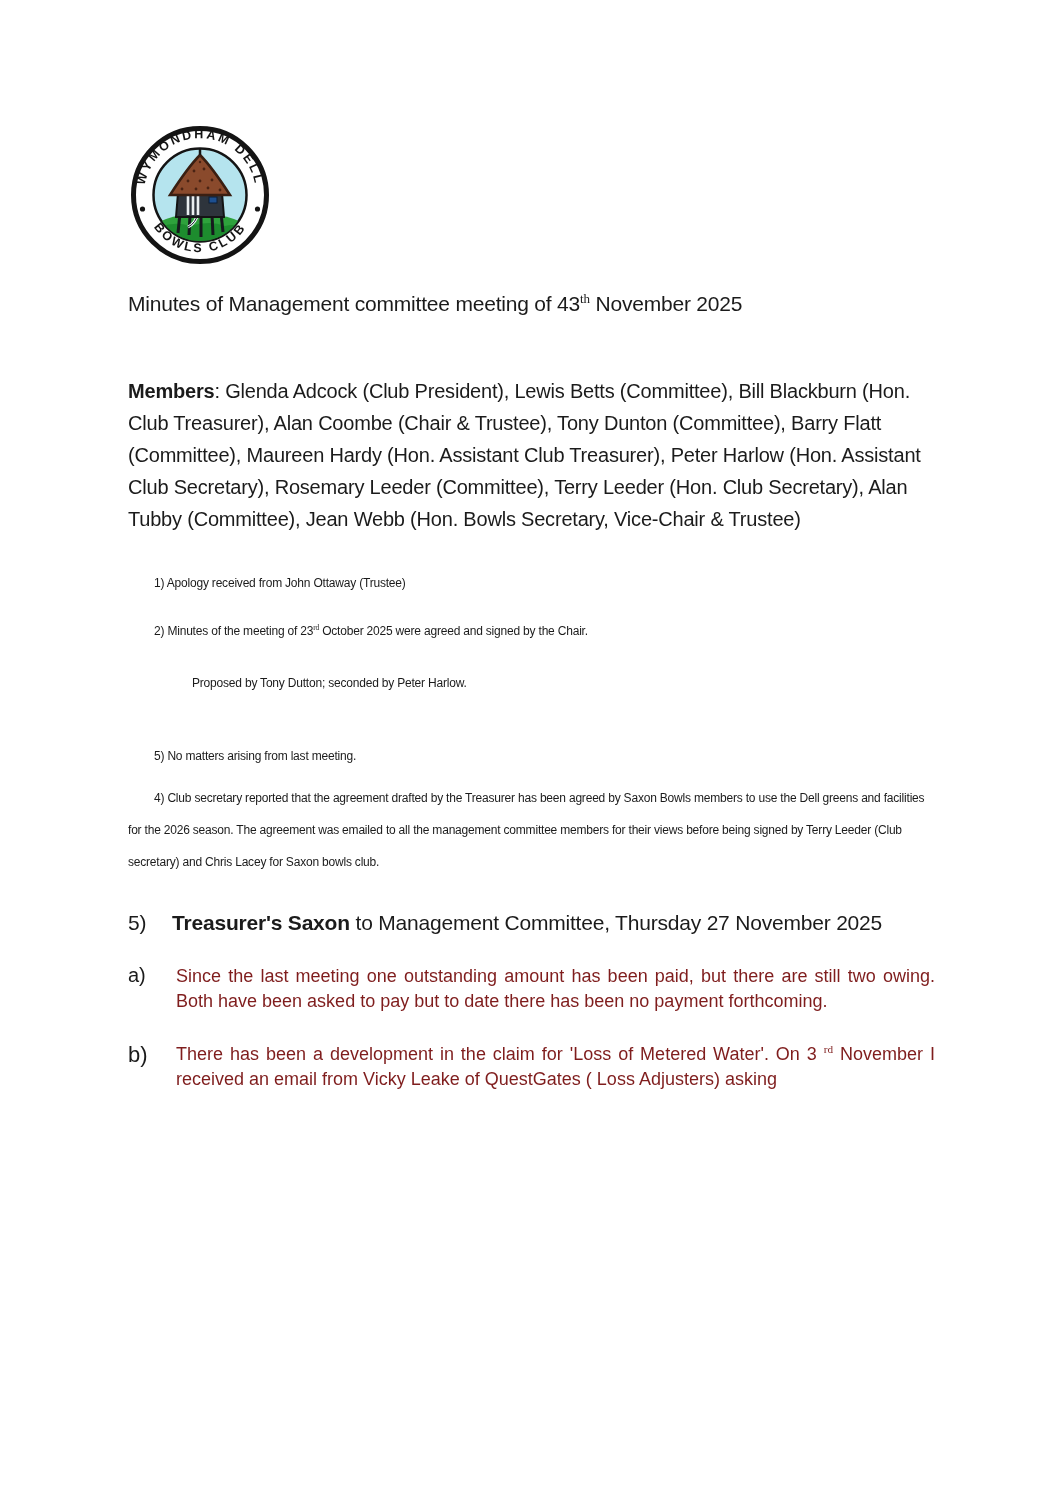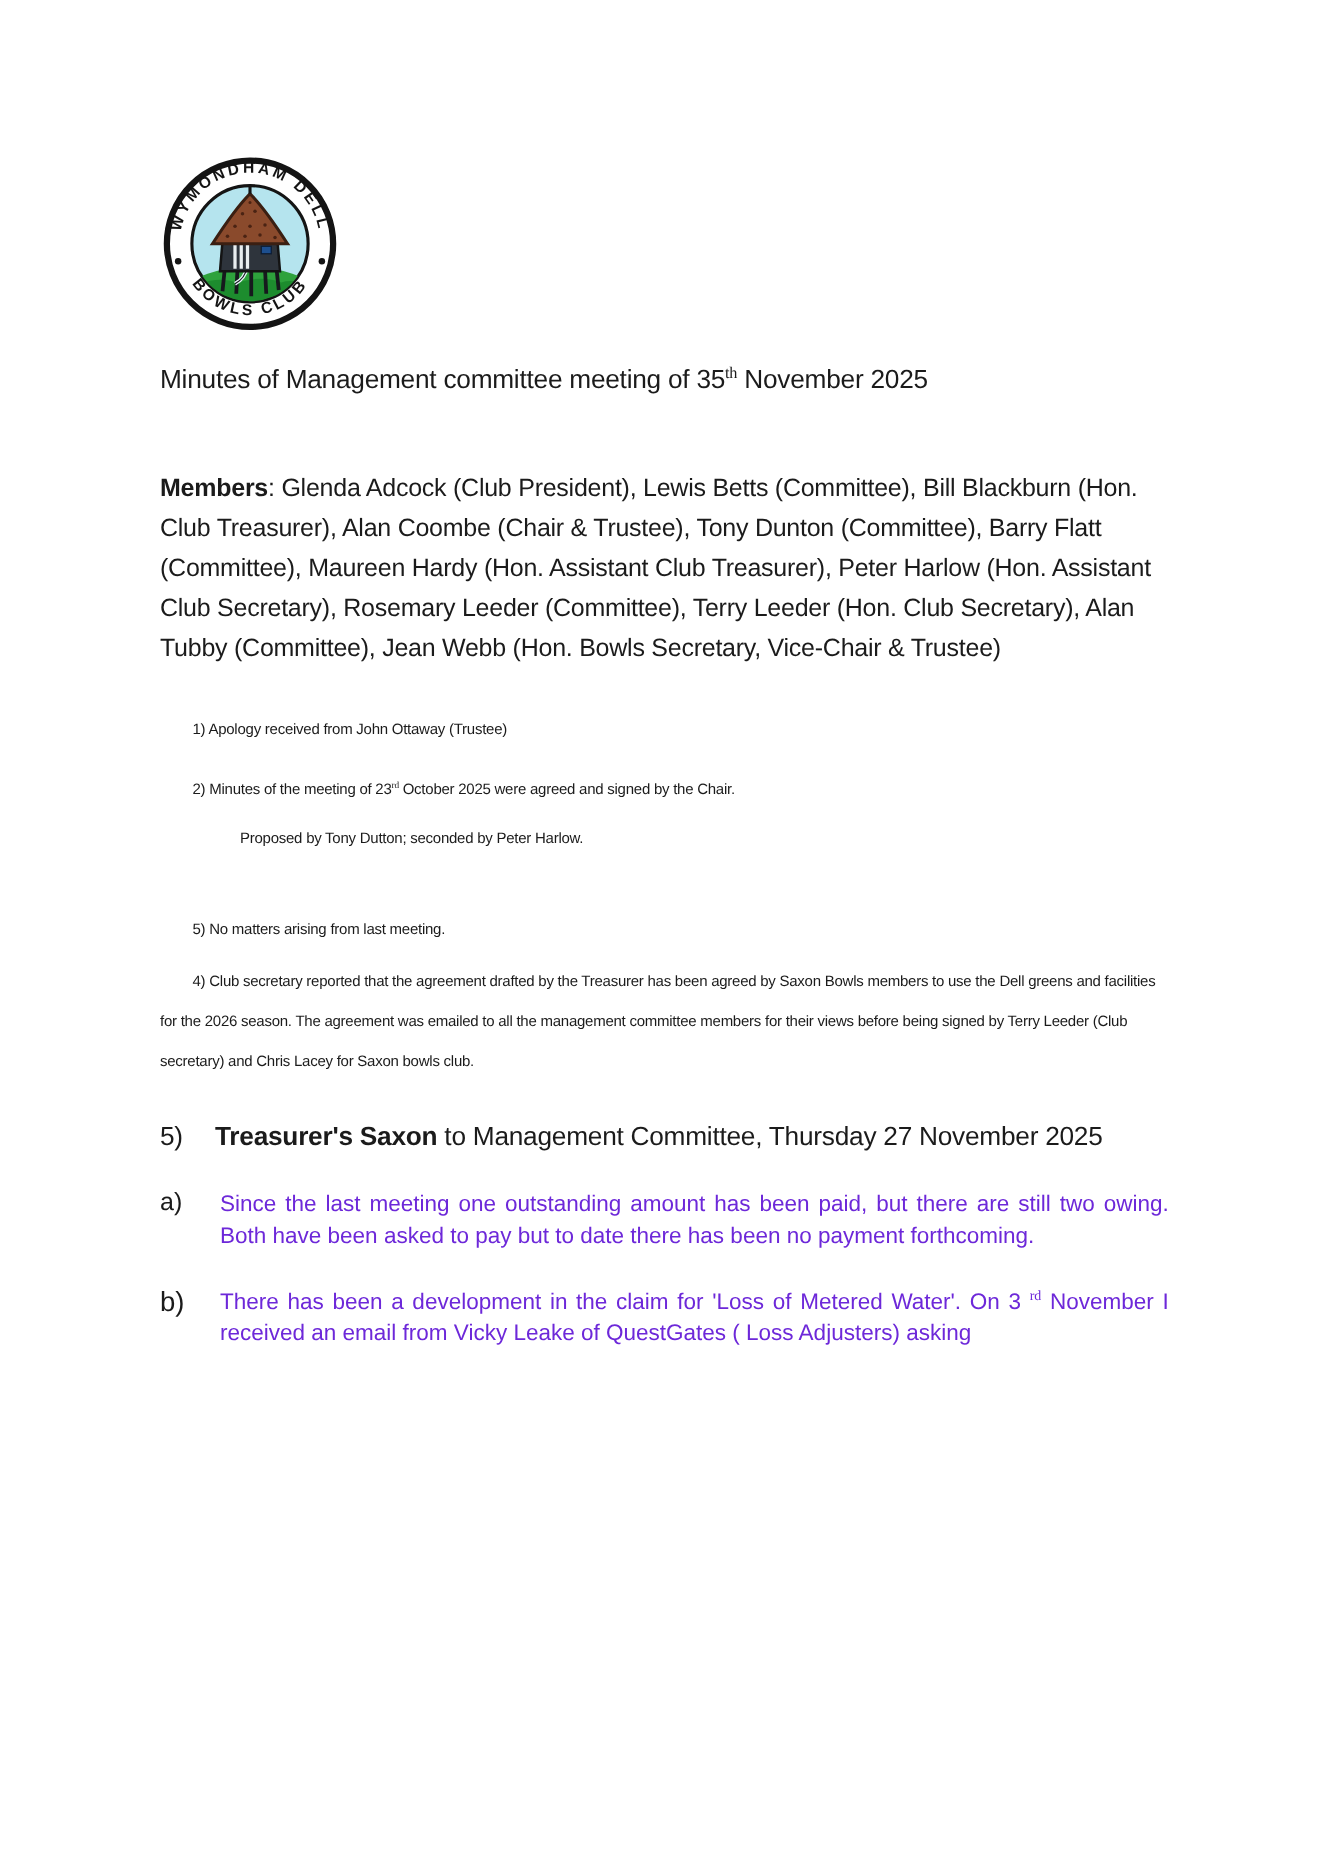--- a/index.html
+++ b/index.html
@@ -15,39 +15,39 @@
 
   .doc-title{margin-top:24px;font-size:21px;line-height:30px;letter-spacing:-0.2px;}
 
   .members{margin-top:56px;font-size:20px;line-height:32px;letter-spacing:-0.2px;}
   .members b{font-weight:bold;text-align:right;}
 
   .numlist{font-size:12px;line-height:32px;letter-spacing:-0.2px;}
   .li-indent{padding-left:26px;}
   .mt-item1{margin-top:32px;}
   .mt-item2{margin-top:16px;}
-  .proposed{margin-top:7px;padding-left:64px;}
+  .proposed{margin-top:20px;padding-left:64px;}
   .mt-item3{margin-top:41px;}
   .para4{margin-top:10px;text-indent:26px;}
   .secretary{margin-top:14px;padding-left:64px;}
 
   sup{font-size:0.62em;vertical-align:super;line-height:0;font-family:Liberation Serif, serif;}
 
   .sec5{margin-top:30px;display:flex;font-size:21px;line-height:30px;letter-spacing:-0.2px;}
   .sec5 .num{width:44px;flex:none;}
   .sec5 b{font-weight:bold;}
 
   .sub{display:flex;}
   .sub .num{flex:none;width:48px;}
   .sub .content{flex:1;min-width:0;}
   .sub-a{margin-top:24px;}
   .sub-a .num,.sub-a .sub-head{font-size:20px;line-height:26px;}
   .sub-b{margin-top:26px;}
   .sub-b .num,.sub-b .sub-head{font-size:22px;line-height:30px;}
-  .sub-body{margin-top:2px;font-size:18px;line-height:25px;text-align:justify;color:#6d28d9;}
+  .sub-body{margin-top:2px;font-size:18px;line-height:25px;text-align:justify;color:#7f1d1d;}
 
   .badge-text{font-weight:bold;letter-spacing:2.5px;}
 </style>
 </head>
 <body>
 
 <div class="page">
 
   <div class="logo-wrap">
     <svg width="140" height="140" viewBox="0 0 140 140">
@@ -112,21 +112,21 @@
       </text>
       <text class="badge-text" font-size="12.5" fill="#141414" font-family="Liberation Sans, sans-serif">
         <textPath href="#arcBottom" startOffset="50%" text-anchor="middle">BOWLS CLUB</textPath>
       </text>
 
       <circle cx="12.5" cy="84" r="2.6" fill="#141414"></circle>
       <circle cx="127.5" cy="84" r="2.6" fill="#141414"></circle>
     </svg>
   </div>
 
-  <div class="doc-title"><span>Minutes of Management committee meeting of 35</span><sup>th</sup><span> November 2025</span></div>
+  <div class="doc-title"><span>Minutes of Management committee meeting of 43</span><sup>th</sup><span> November 2025</span></div>
 
   <div class="members"><b>Members</b><span>:  Glenda Adcock (Club President), Lewis Betts (Committee), Bill Blackburn (Hon. Club Treasurer), Alan Coombe (Chair &amp; Trustee), Tony Dunton (Committee), Barry Flatt (Committee), Maureen Hardy (Hon. Assistant Club Treasurer), Peter Harlow (Hon. Assistant Club Secretary), Rosemary Leeder (Committee), Terry Leeder (Hon. Club Secretary),  Alan Tubby (Committee), Jean Webb (Hon. Bowls Secretary, Vice-Chair &amp; Trustee)</span></div>
 
   <div class="numlist">
     <div class="li-indent mt-item1">1) Apology  received from John Ottaway (Trustee)</div>
 
     <div class="li-indent mt-item2"><span>2) Minutes of the meeting of 23</span><sup>rd</sup><span> October 2025 were agreed and signed by the Chair.</span></div>
 
     <div class="proposed">Proposed by Tony Dutton; seconded by Peter Harlow.</div>
 

